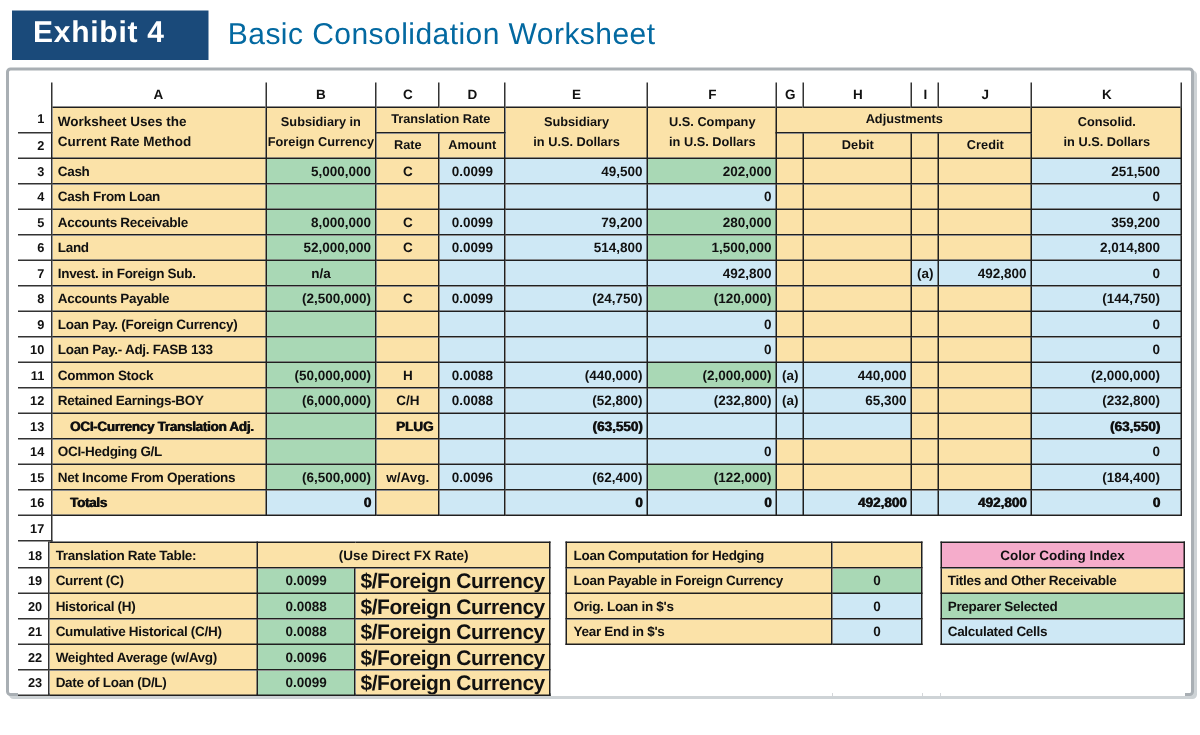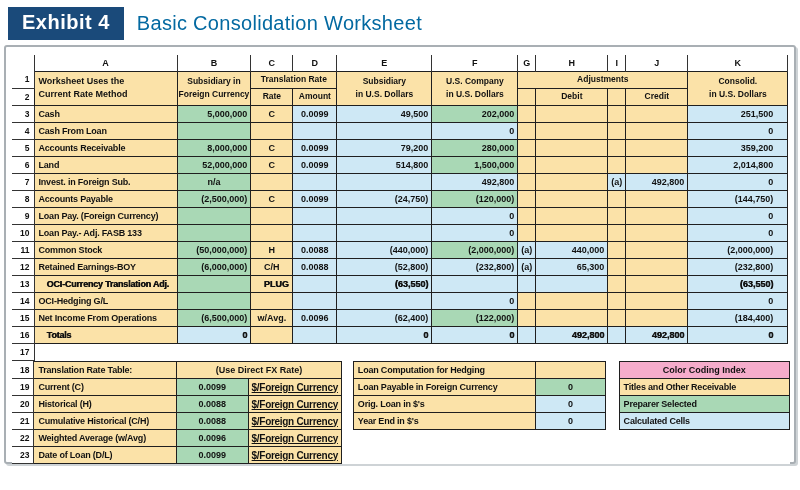--- a/index.html
+++ b/index.html
@@ -1,37 +1,37 @@
 <!DOCTYPE html>
 <html style="--navy: #1A4A7A; --yellow: #FBE2A8; --green: #A9D8B5; --blue: #CEE8F5; --pink: #F5ACCB;"><head>
 <meta charset="utf-8">
 <style>
   html,body{margin:0;padding:0;background:#fff;}
   body{width:800px;height:490px;font-family:"Liberation Sans",sans-serif;overflow:hidden;}
   .titlebar{display:flex;align-items:center;gap:13px;padding:5px 0 4px 8px;height:36px;}
-  .badge{background:var(--navy,#1A4A7A);color:#fff;font-weight:bold;font-size:20px;padding:4px 14px 6px 14px;letter-spacing:0.5px;}
+  .badge{background:var(--navy,#1A4A7A);color:#fff;font-weight:bold;font-size:20px;padding:4px 29px 6px 14px;letter-spacing:0.5px;}
   .title{font-size:20px;color:#0369a1;letter-spacing:0.3px;}
   .panel{margin:0 4px;border:2px solid #a9afb4;border-radius:3px;background:#fff;
          padding:8px 4px 8px 6px;box-shadow:2px 2px 0 #ced3d6;height:419px;box-sizing:border-box;}
   table{border-collapse:collapse;table-layout:fixed;}
   td{border:1px solid #1f1f1f;height:16px;font-size:9px;font-weight:bold;padding:0 3px;
      white-space:nowrap;overflow:hidden;color:#111;}
   .rn{border:none;border-right:1px solid #333;border-bottom:1px solid #333;text-align:right;
       padding:0 4px 0 0;font-size:8.5px;background:#fff;}
   .corner{border-bottom:none;}
   .collet{border:none;border-left:1px solid #333;border-right:1px solid #333;text-align:center;
           height:12px;font-size:9px;padding:0;}
   .fy{background:var(--yellow,#FBE2A8);} .fg{background:var(--green,#A9D8B5);}
   .fb{background:var(--blue,#CEE8F5);}  .fp{background:var(--pink,#F5ACCB);margin-top:20px;}
   .lbl{text-align:left;letter-spacing:-0.2px;padding-left:4px;}
   .ac{text-align:center;} .ar{text-align:right;}
   .hy{background:var(--yellow,#FBE2A8);text-align:center;font-size:8.5px;line-height:13px;padding:0 1px;}
   .hl{text-align:left;padding-left:4px;font-size:9px;}
   .ck{padding-right:14px;}
-  .small{font-size:10px;letter-spacing:-0.3px;text-decoration:underline;}
+  .small{font-size:14px;letter-spacing:-0.3px;}
   .void{border:none;background:#fff;height:17px;}
   .sp{border:none;background:#fff;}
   .xb{text-shadow:0.5px 0 currentColor;padding-left:12px;}
 </style>
 </head>
 <body>
 
 <div class="titlebar">
   <div class="badge">Exhibit 4</div>
   <div class="title">Basic Consolidation Worksheet</div>

